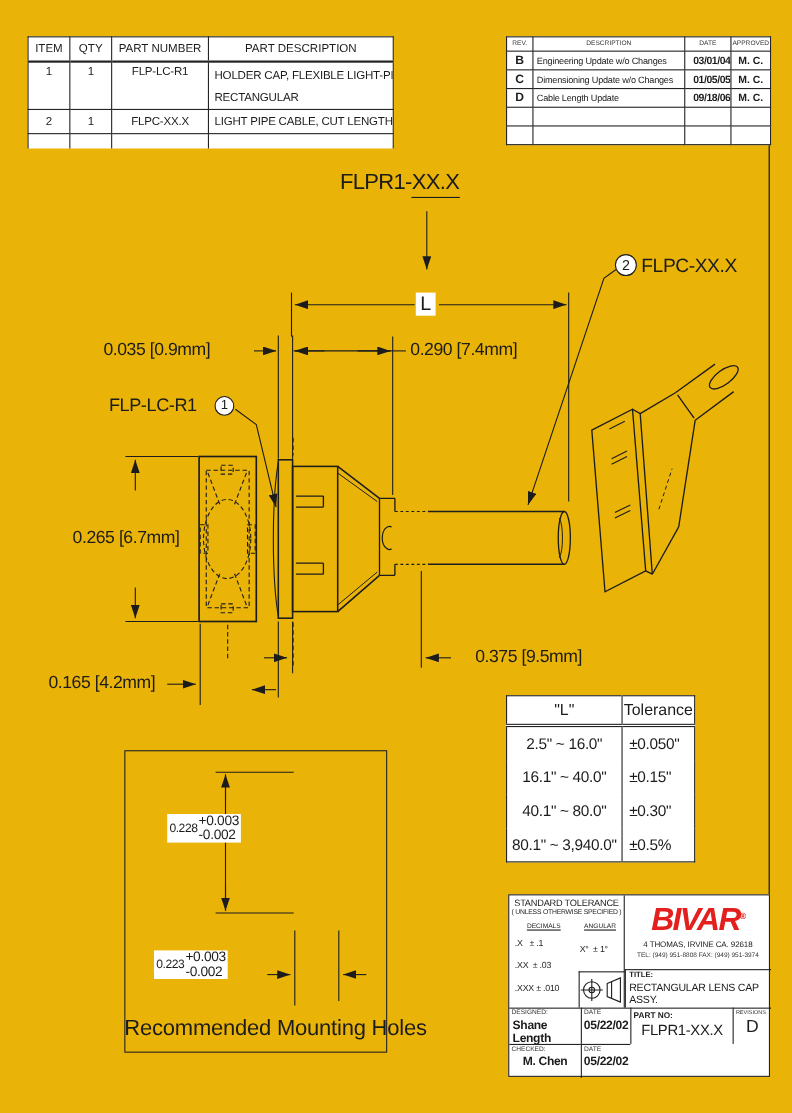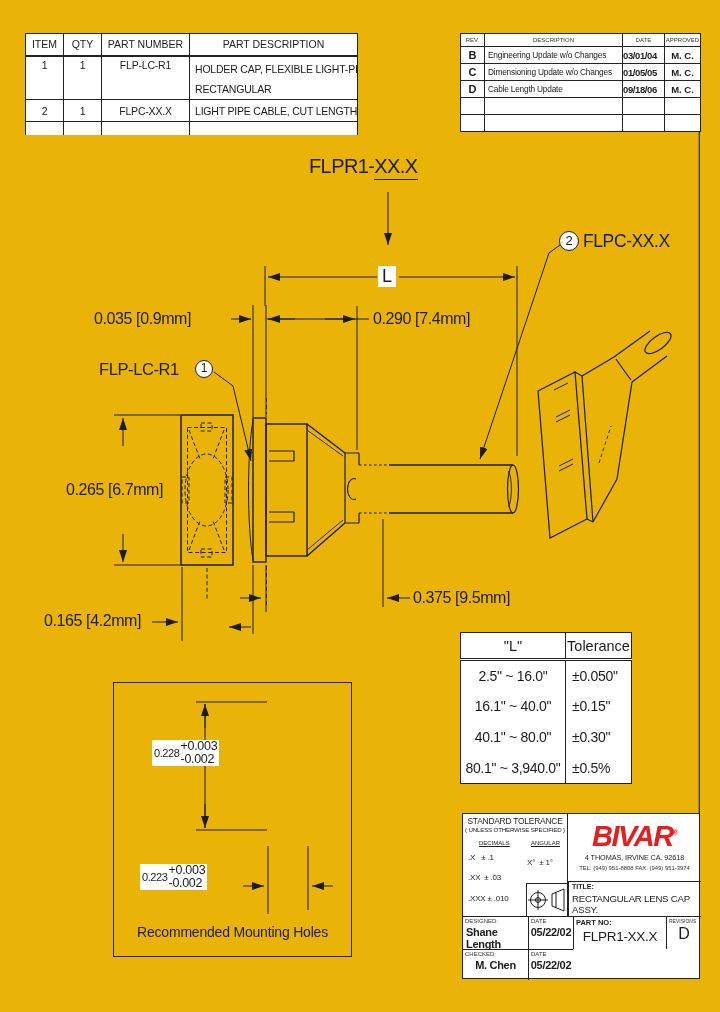--- a/index.html
+++ b/index.html
@@ -27,21 +27,21 @@
   .parts tr.r1 td { padding-top:2px; }
   .parts tr.r2 td { height:22px; }
   .parts tr.open td { height:13px; border-top:1.2px solid #232323; border-bottom:none; }
   .parts .desc div { line-height:20px; }
 
   .revs { left:460px; top:33px; width:240px; }
   .revs th { font-size:6px; height:13px; text-align:center; letter-spacing:0; color:#333; }
   .revs td { height:17px; }
   .revs td.rev { font-size:11px; font-weight:bold; text-align:center; }
   .revs td.dsc { font-size:8.3px; letter-spacing:-0.2px; padding-left:3px; }
-  .revs td.dat { font-size:9.5px; font-weight:bold; text-align:left; letter-spacing:-0.4px; }
+  .revs td.dat { font-size:9.5px; font-weight:bold; text-align:right; letter-spacing:-0.4px; }
   .revs td.apr { font-size:9.5px; font-weight:bold; text-align:center; }
 
   
   .dim { font-size:16px; letter-spacing:-0.4px; z-index:2; }
   .biglabel { font-size:20px; letter-spacing:-0.6px; z-index:2; }
   .biglabel .ul { display:inline-block; border-bottom:1.7px solid #1c1c1c; padding-bottom:1px; }
   .Llabel { font-size:18px; z-index:3; background:#fff; padding:0 4px; }
   .callout-circle {
     border:1.4px solid #1c1c1c; border-radius:50%;
     text-align:center; z-index:2; background:#fff;
@@ -61,21 +61,21 @@
   .tol td.l { text-align:center; }
   .tol td.t { text-align:left; padding-left:6px; }
 
   
   .mount-box { position:absolute; left:113px; top:682px; width:239px; height:275px;
                border:1.6px solid #232323; z-index:1; }
   .stackdim { display:flex; align-items:center; background:#fff; padding:0 2px; z-index:3; }
   .stackdim .val { font-size:11px; letter-spacing:-0.4px; }
   .stackdim .pm { display:flex; flex-direction:column; font-size:12.5px; line-height:13px;
                   letter-spacing:-0.3px; margin-left:1px; }
-  .mount-caption { font-size:14px; letter-spacing:-0.2px; text-align:center; z-index:2; }
+  .mount-caption { font-size:20px; letter-spacing:-0.2px; text-align:center; z-index:2; }
 
   
   .tb { position:absolute; left:462px; top:813px; width:238px; height:166px;
         border:1.6px solid #232323; z-index:2; background:#fff; }
   .tb .cell { position:absolute; }
   .tb .bl { border-left:1.2px solid #232323; }
   .tb .bt { border-top:1.2px solid #232323; }
   .tiny-label { font-size:6px; color:#333; letter-spacing:0; }
   .st-title { font-size:8.4px; text-align:center; letter-spacing:-0.2px; }
   .st-sub { font-size:6.2px; text-align:center; letter-spacing:-0.2px; }
@@ -299,21 +299,21 @@
   <div class="abs callout-circle c2" style="left:559px; top:231px;">2</div>
   <div class="abs callout-text" style="left:583px; top:231px;">FLPC-XX.X</div>
 
   <div class="abs txt holder-label" style="left:99px; top:360px;">FLP-LC-R1</div>
   <div class="abs callout-circle c1" style="left:195px; top:360px;">1</div>
 
   <div class="abs txt dim" style="left:94px; top:310px;">0.035 [0.9mm]</div>
   <div class="abs txt dim" style="left:373px; top:310px;">0.290 [7.4mm]</div>
   <div class="abs txt dim" style="left:66px; top:481px;">0.265 [6.7mm]</div>
   <div class="abs txt dim" style="left:44px; top:612px;">0.165 [4.2mm]</div>
-  <div class="abs txt dim" style="left:413px; top:589px;text-align:right;">0.375 [9.5mm]</div>
+  <div class="abs txt dim" style="left:432px; top:589px;text-align:right;">0.375 [9.5mm]</div>
 
   <table class="tol">
     <tbody>
         <tr>
       <th class="l">"L"</th>
       <th>Tolerance</th>
     </tr>
     <tr>
       <td class="l">2.5" ~ 16.0"</td>
       <td class="t">±0.050"</td>

